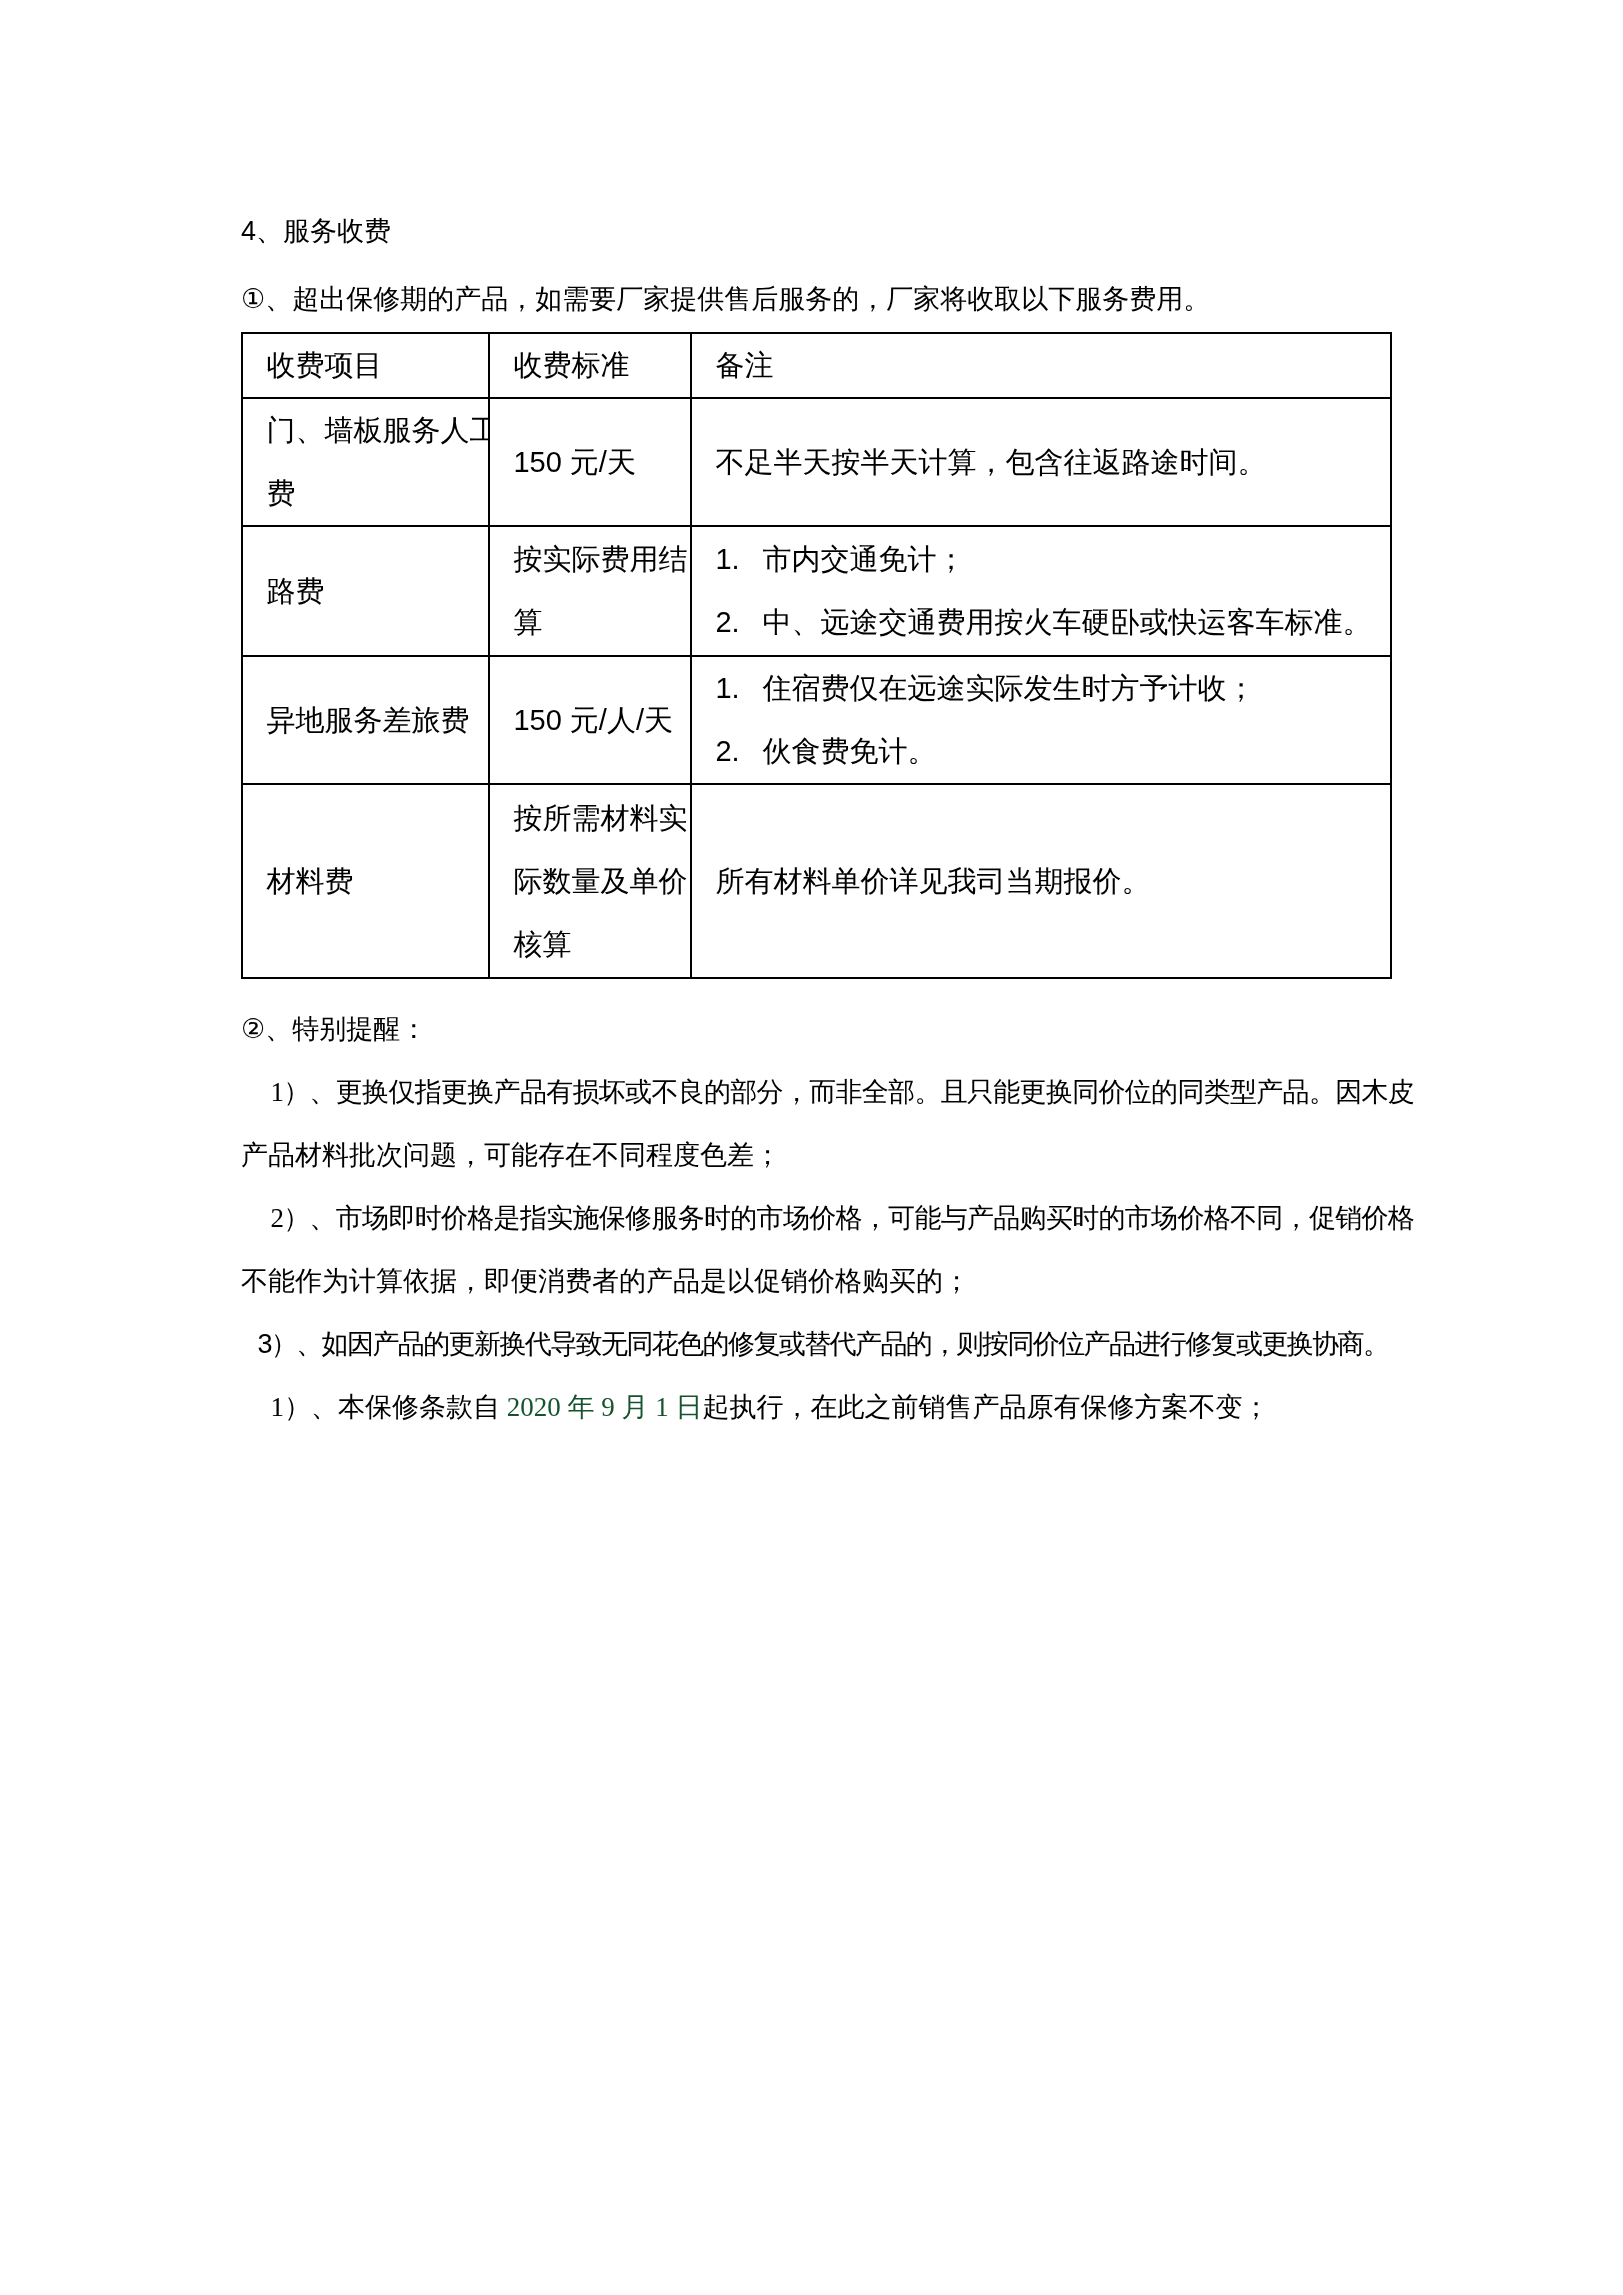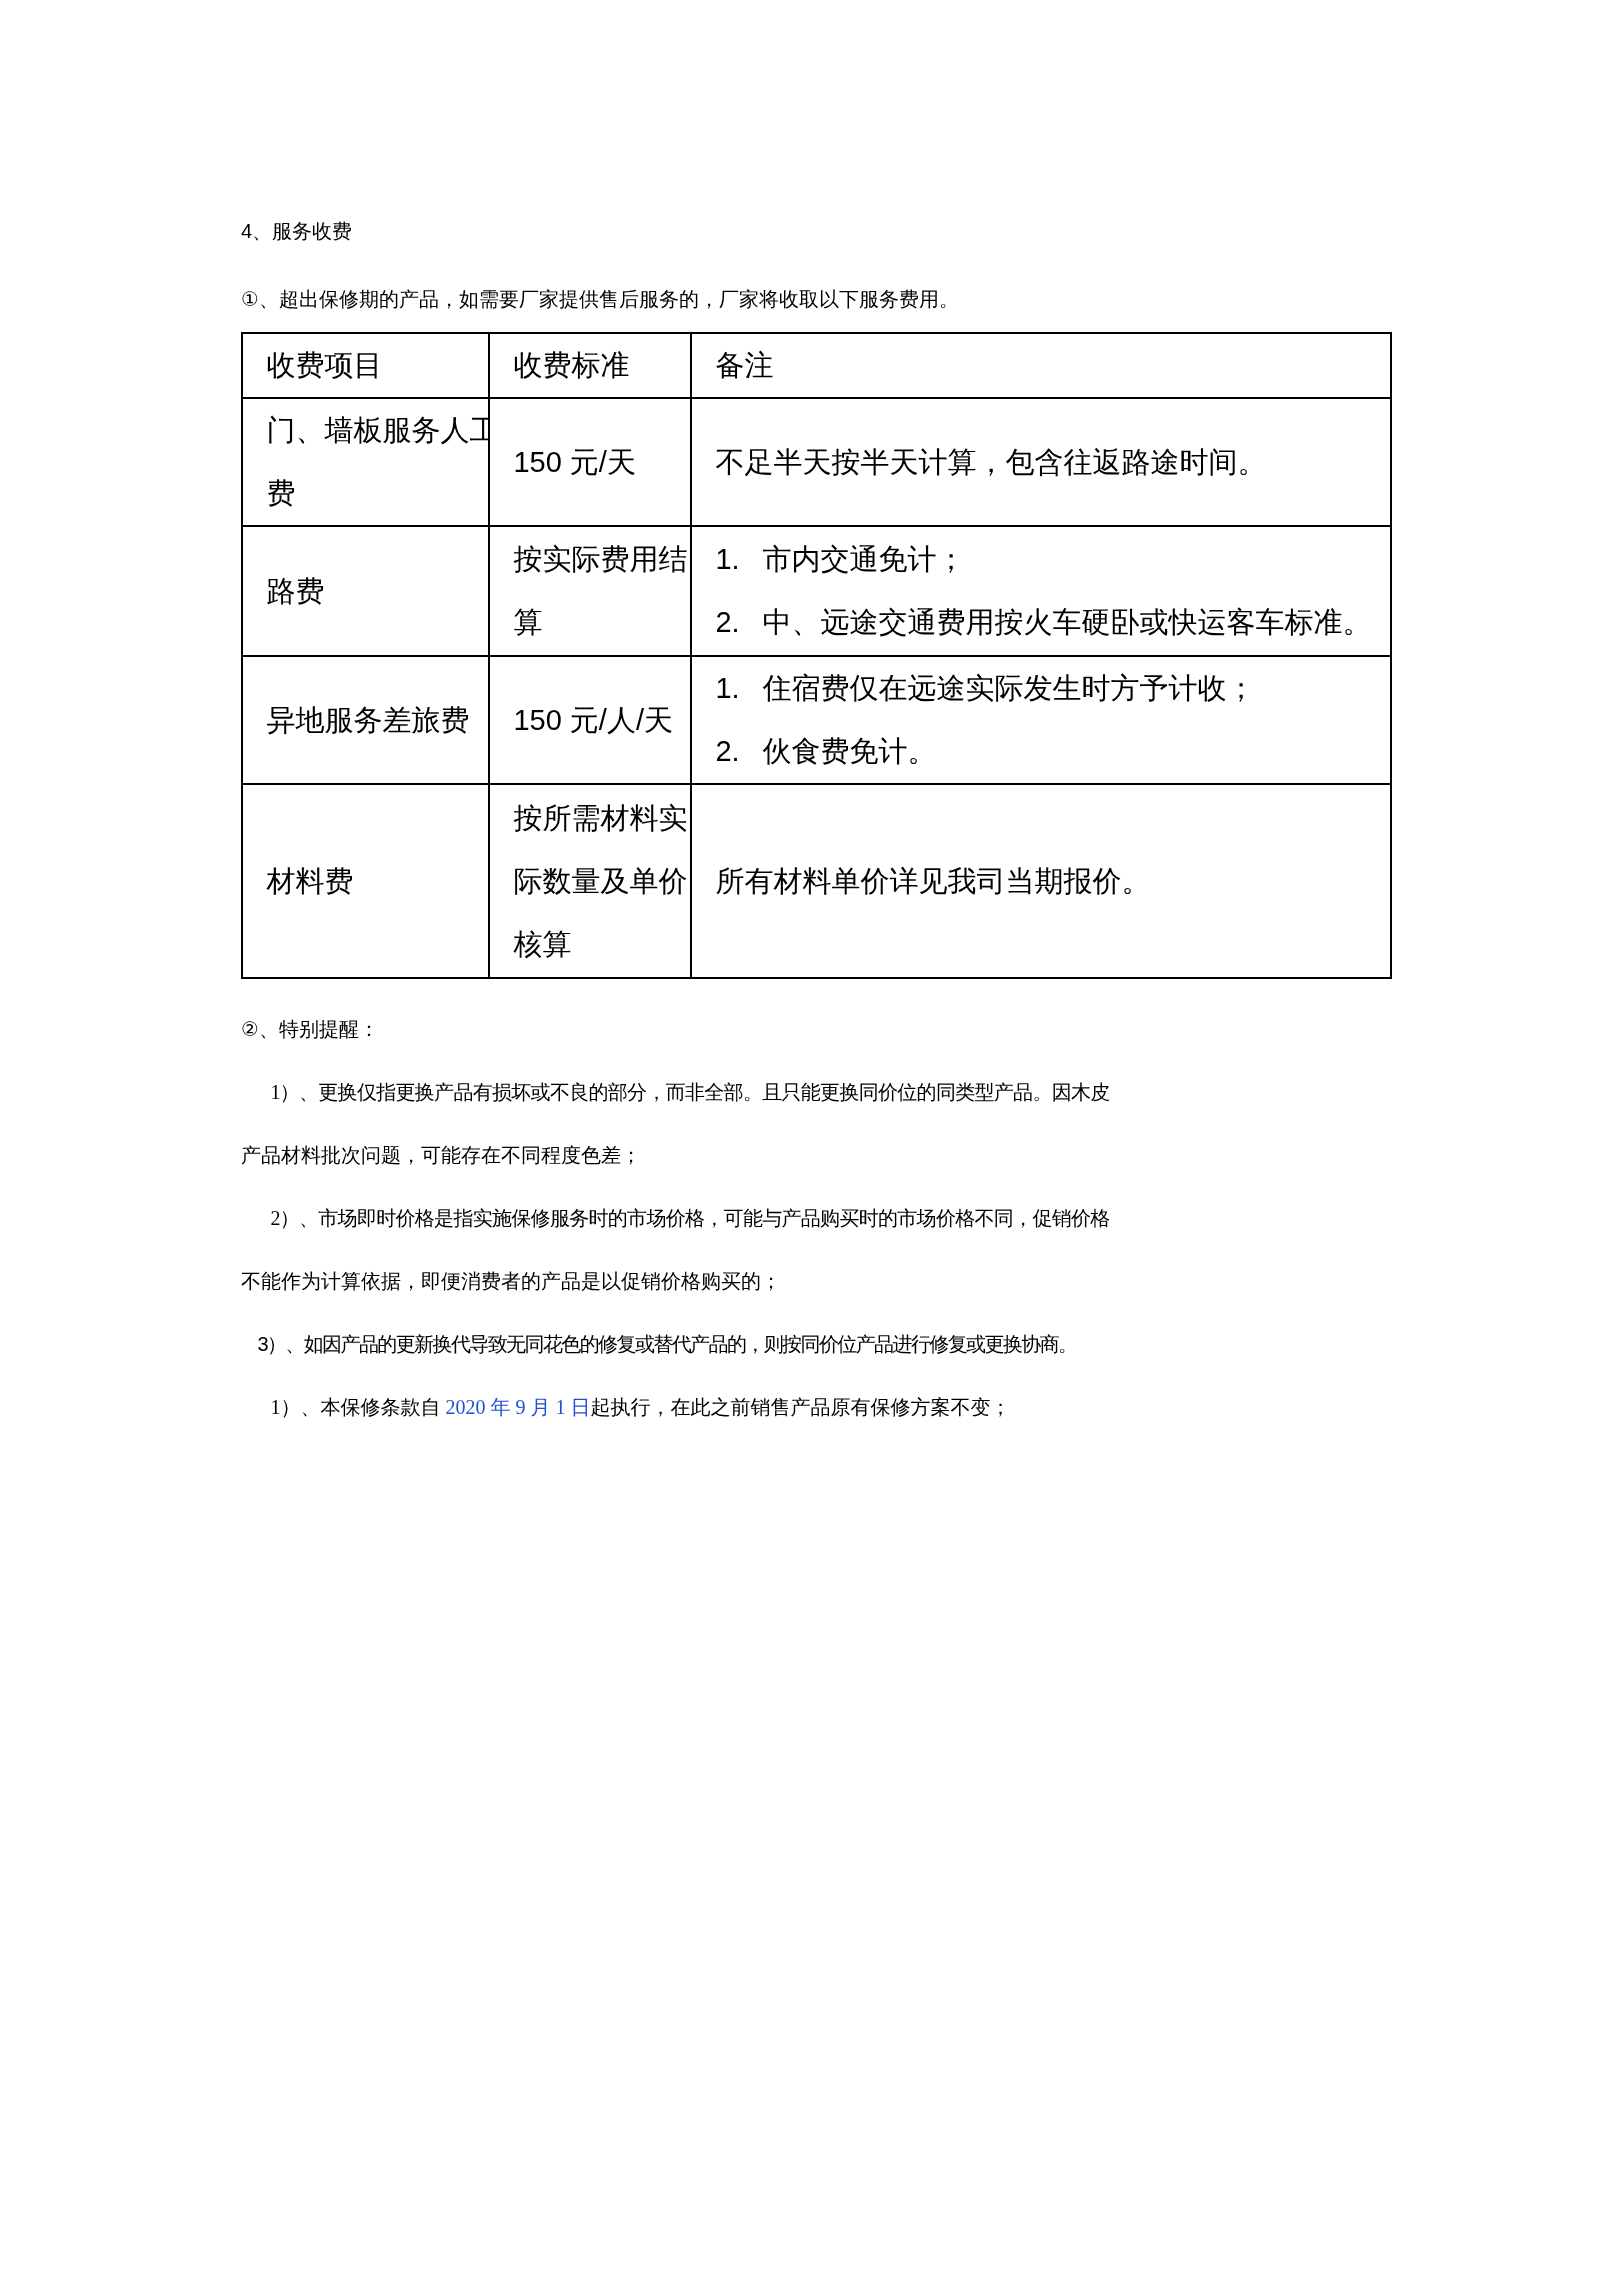--- a/index.html
+++ b/index.html
@@ -17,21 +17,21 @@
   }
   .content {
     position: absolute;
     left: 241px;
     top: 0;
     width: 1279px;
   }
   .line {
     height: 63px;
     line-height: 63px;
-    font-size: 20px;
+    font-size: 27px;
     white-space: nowrap;
   }
   .title-line   { margin-top: 200px; }
   .intro-line   { margin-top: 5.2px; }
   .after-table  { margin-top: 18.3px; }
   .ind  { padding-left: 29.4px; font-family: Liberation Serif, serif; }
   .ind3 { padding-left: 16.4px; }
   .tight   { letter-spacing: -0.7px; }
   .tighter { letter-spacing: -1.6px; }
 
@@ -148,17 +148,17 @@
       </tbody>
     </table>
 
     <div class="line after-table">②、特别提醒：</div>
     <div class="line ind tight">1）、更换仅指更换产品有损坏或不良的部分，而非全部。且只能更换同价位的同类型产品。因木皮</div>
     <div class="line">产品材料批次问题，可能存在不同程度色差；</div>
     <div class="line ind tight">2）、市场即时价格是指实施保修服务时的市场价格，可能与产品购买时的市场价格不同，促销价格</div>
     <div class="line">不能作为计算依据，即便消费者的产品是以促销价格购买的；</div>
     <div class="line ind3 tighter">3）、如因产品的更新换代导致无同花色的修复或替代产品的，则按同价位产品进行修复或更换协商。</div>
 
-    <div class="line ind"><span>1）、本保修条款自 </span><span style="color: #1d4ed8;">2020 年 9 月 1 日</span><span>起执行，在此之前销售产品原有保修方案不变；</span></div>
+    <div class="line ind"><span>1）、本保修条款自 </span><span style="color: #14532d;">2020 年 9 月 1 日</span><span>起执行，在此之前销售产品原有保修方案不变；</span></div>
 
   </div>
 </div>
 
 
 </body></html>

